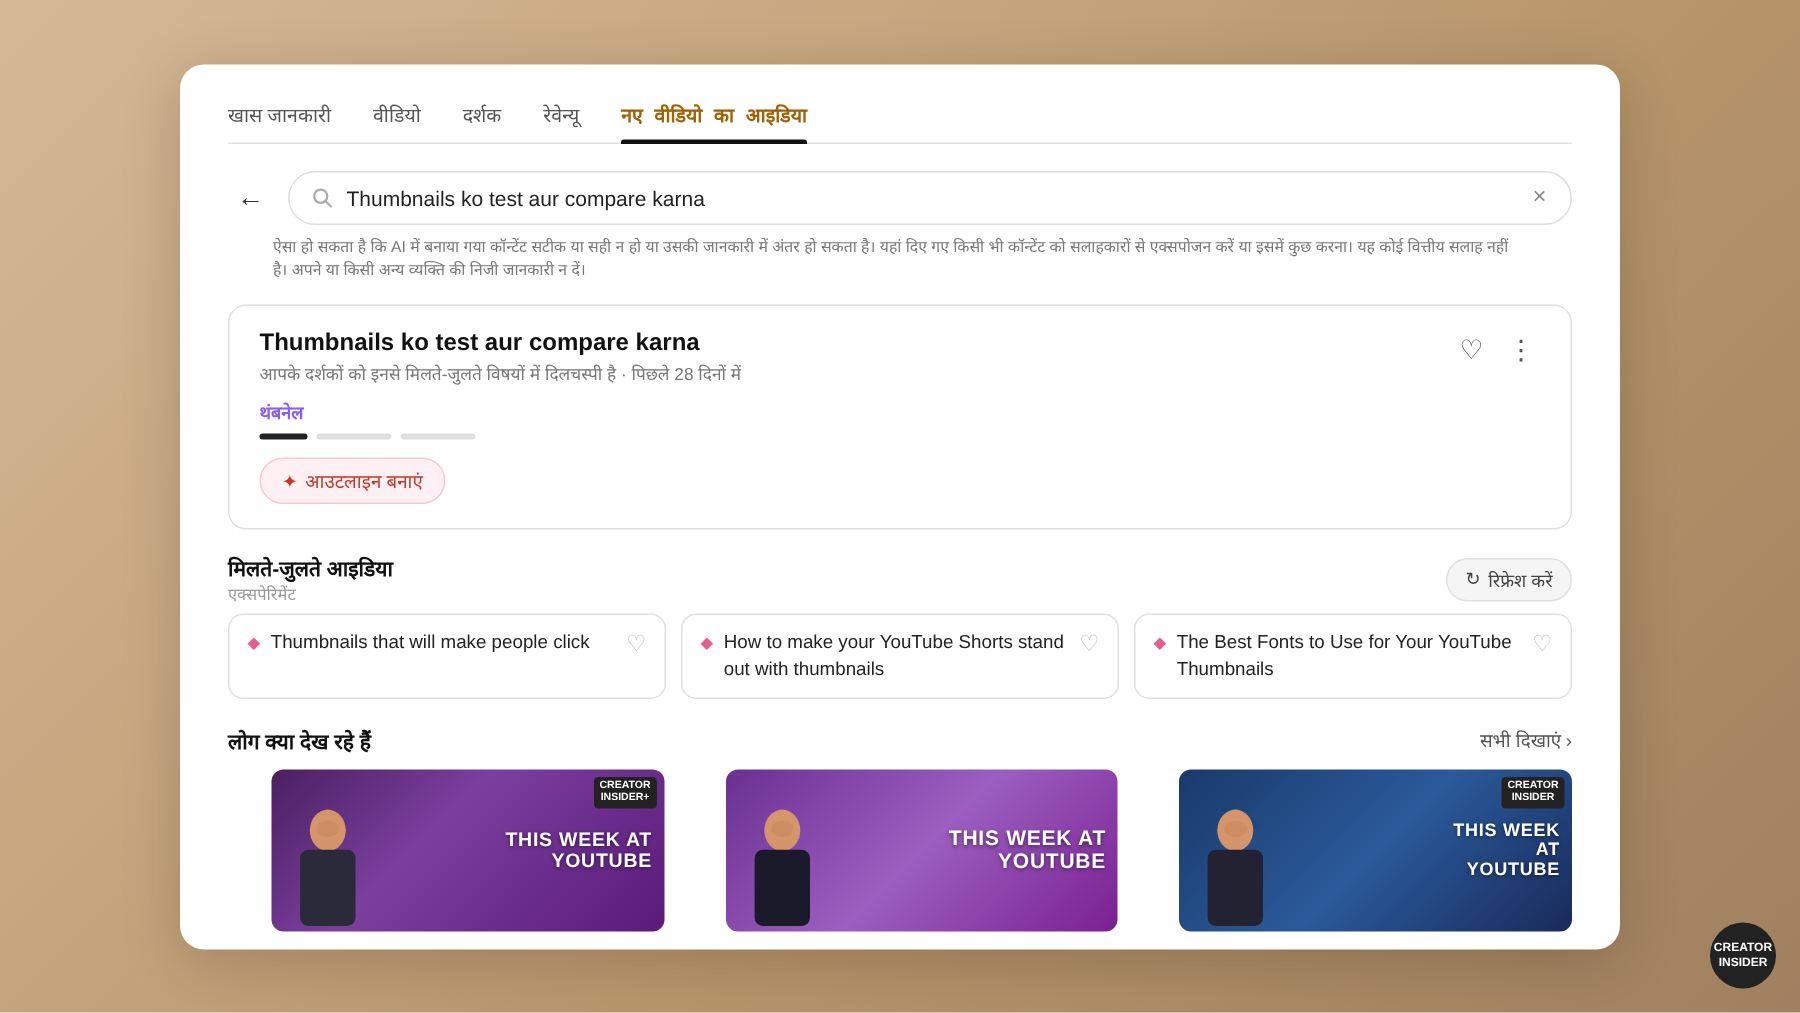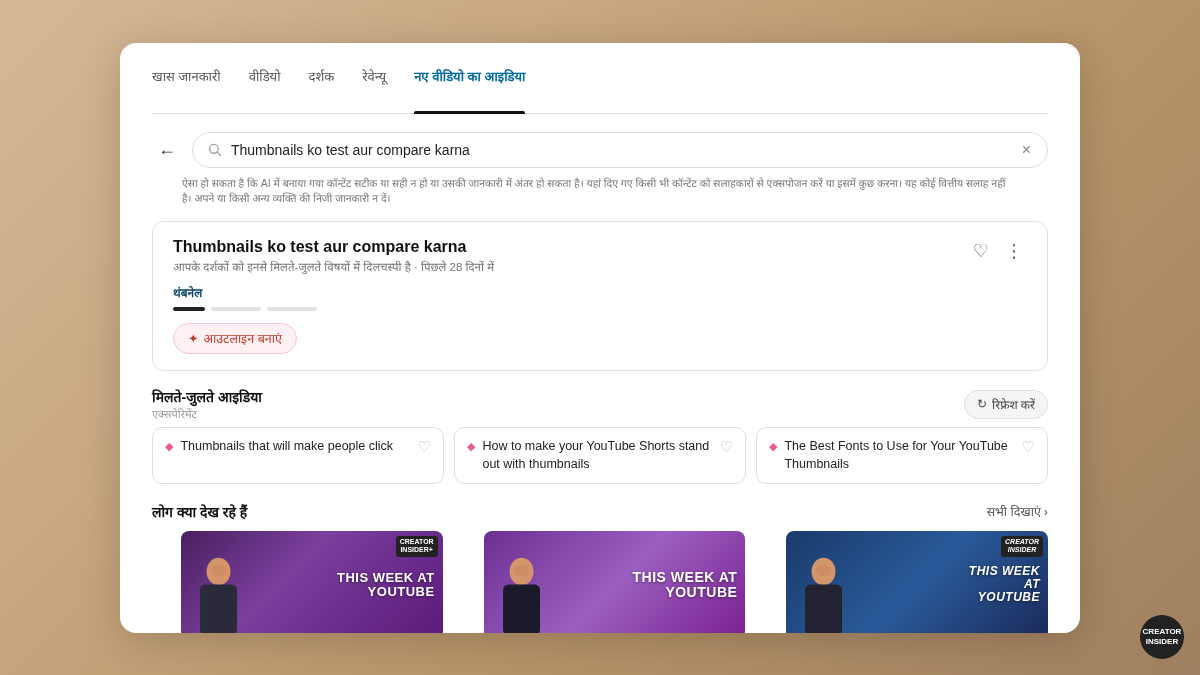--- a/index.html
+++ b/index.html
@@ -31,28 +31,29 @@
     }
     .tabs {
       display: flex;
       gap: 28px;
       border-bottom: 1px solid #e0e0e0;
       margin-bottom: 18px;
     }
     .tab {
       font-size: 13px;
       color: #555;
-      padding-bottom: 28px;
+      padding-bottom: 10px;
       cursor: pointer;
       position: relative;
       white-space: nowrap;
     }
     .tab.active {
-      color: #0369a1;
+      color: #a16207;
       font-weight: 600;
+      font-family: Liberation Mono, monospace;
     }
     .tab.active::after {
       content: '';
       position: absolute;
       bottom: -1px;
       left: 0; right: 0;
       height: 3px;
       background: #111;
       border-radius: 2px 2px 0 0;
     }
@@ -137,21 +138,21 @@
     .icon-btn {
       background: none;
       border: none;
       cursor: pointer;
       color: #555;
       font-size: 18px;
       padding: 2px 4px;
     }
     .thumbnail-label {
       font-size: 12px;
-      color: #0c4a6e;
+      color: #8b5cf6;
       font-weight: 600;
       margin-bottom: 6px;
     }
     .thumbnail-placeholder {
       display: flex;
       align-items: center;
       gap: 6px;
       margin-bottom: 12px;
     }
     .thumb-bar-main {
@@ -277,21 +278,20 @@
       position: relative;
     }
     .video-bg-1 {
       background: linear-gradient(135deg, #4a2060 0%, #7b3f9e 40%, #5a1a7a 100%);
     }
     .video-bg-2 {
       background: linear-gradient(135deg, #6a3090 0%, #9b5fc0 50%, #7a2090 100%);
     }
     .video-bg-3 {
       background: linear-gradient(135deg, #1a3a6a 0%, #2a5a9a 50%, #1a2a5a 100%);
-      font-style: italic;
     }
     .person-silhouette {
       width: 100%;
       height: 100%;
     }
     .video-text-overlay {
       position: absolute;
       right: 8px;
       top: 50%;
       transform: translateY(-50%);

